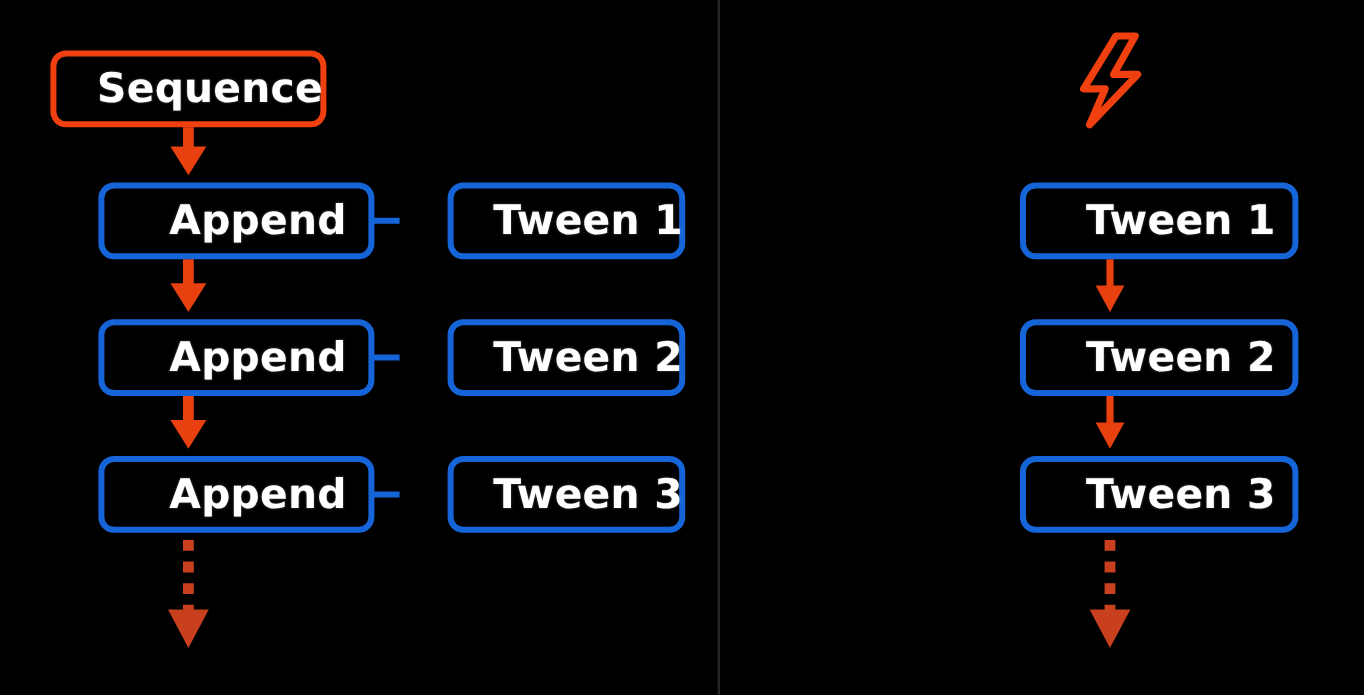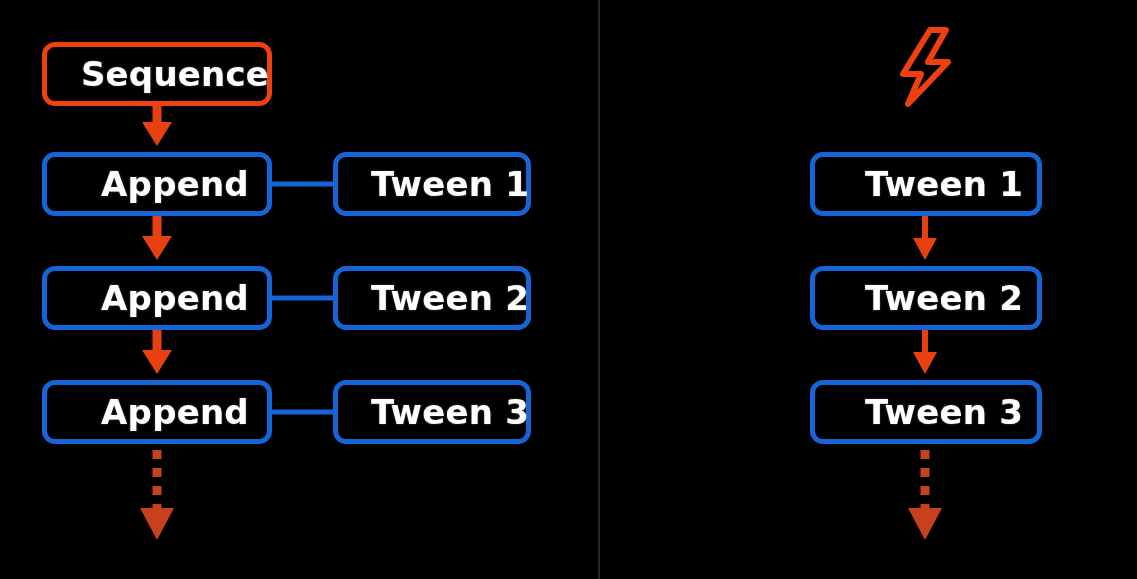--- a/index.html
+++ b/index.html
@@ -37,20 +37,21 @@
     font-weight: bold;
     letter-spacing: 0.2px;
     text-shadow: 0 0 2px rgba(255,255,255,0.35);
     white-space: nowrap;
     padding-left: 36px;
   }
   .node.blue {
     border-color: #1565D8;
     border-width: 5px;
     border-radius: 13px;
+    margin-left: 40px;
   }
   .node.orange {
     border-color: #F0400F;
     border-width: 5px;
     border-radius: 13px;
   }
   .node-label {
     font-size: 34px;
     line-height: 1;
   }

